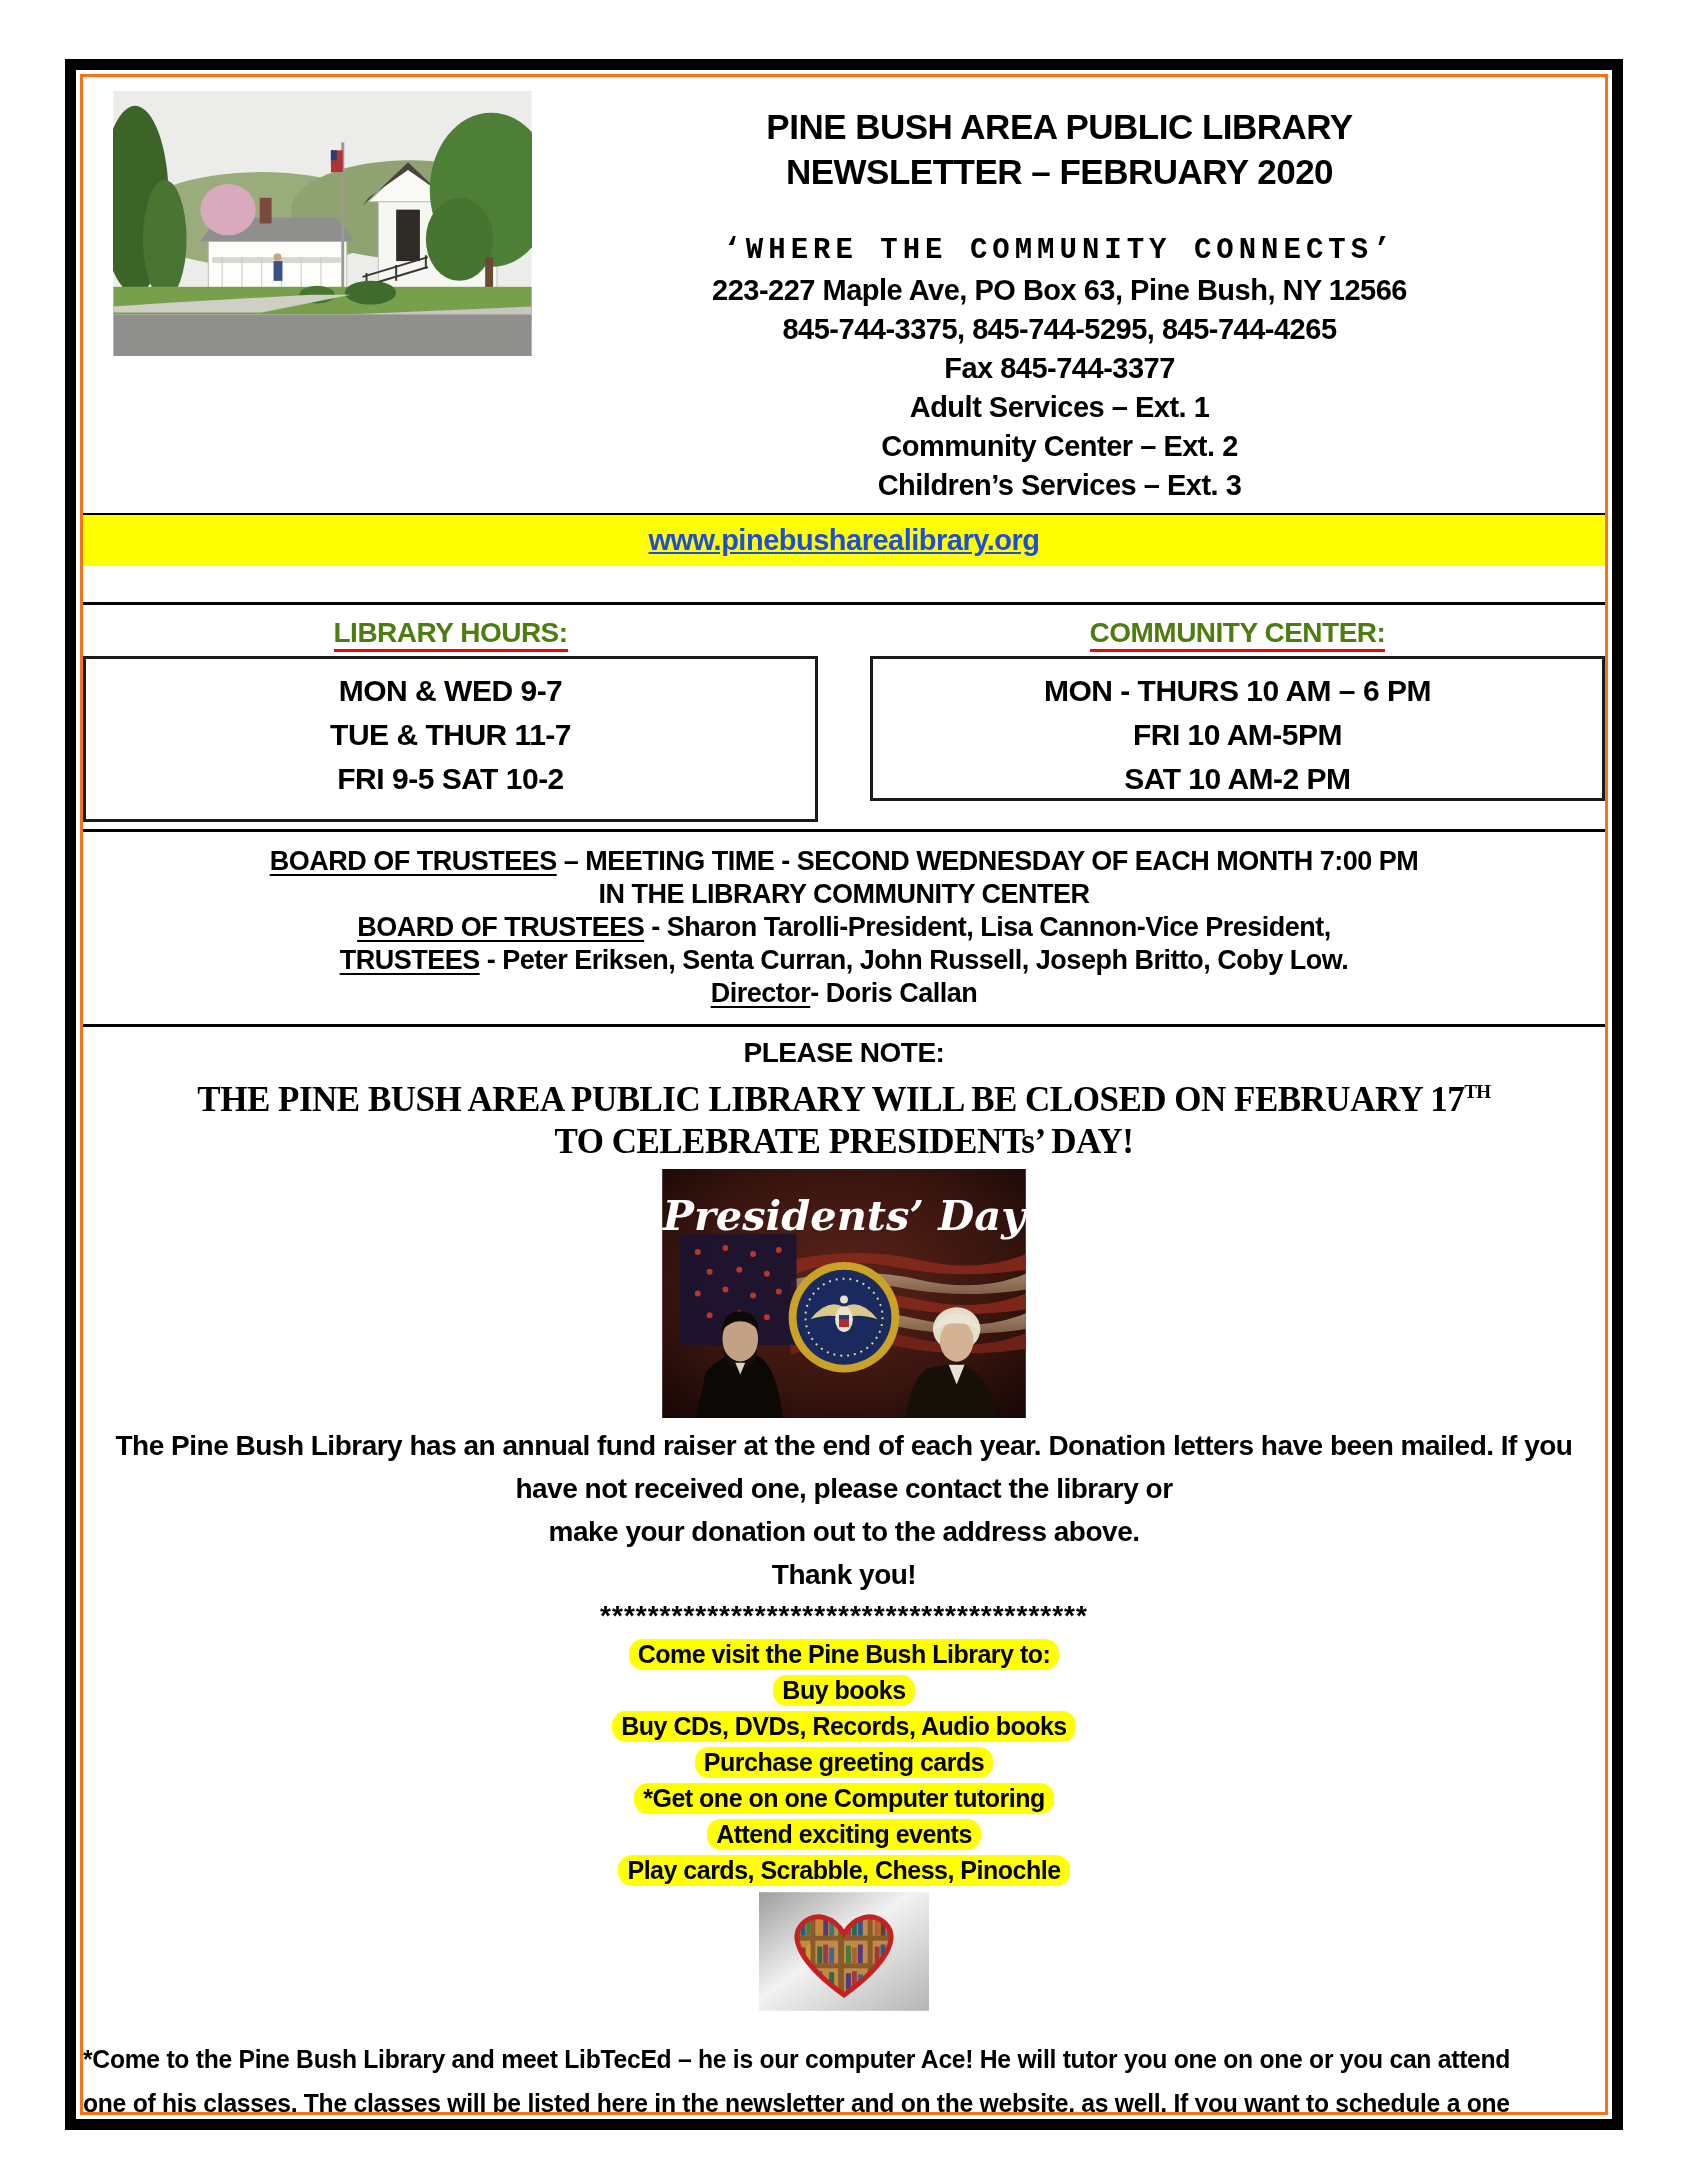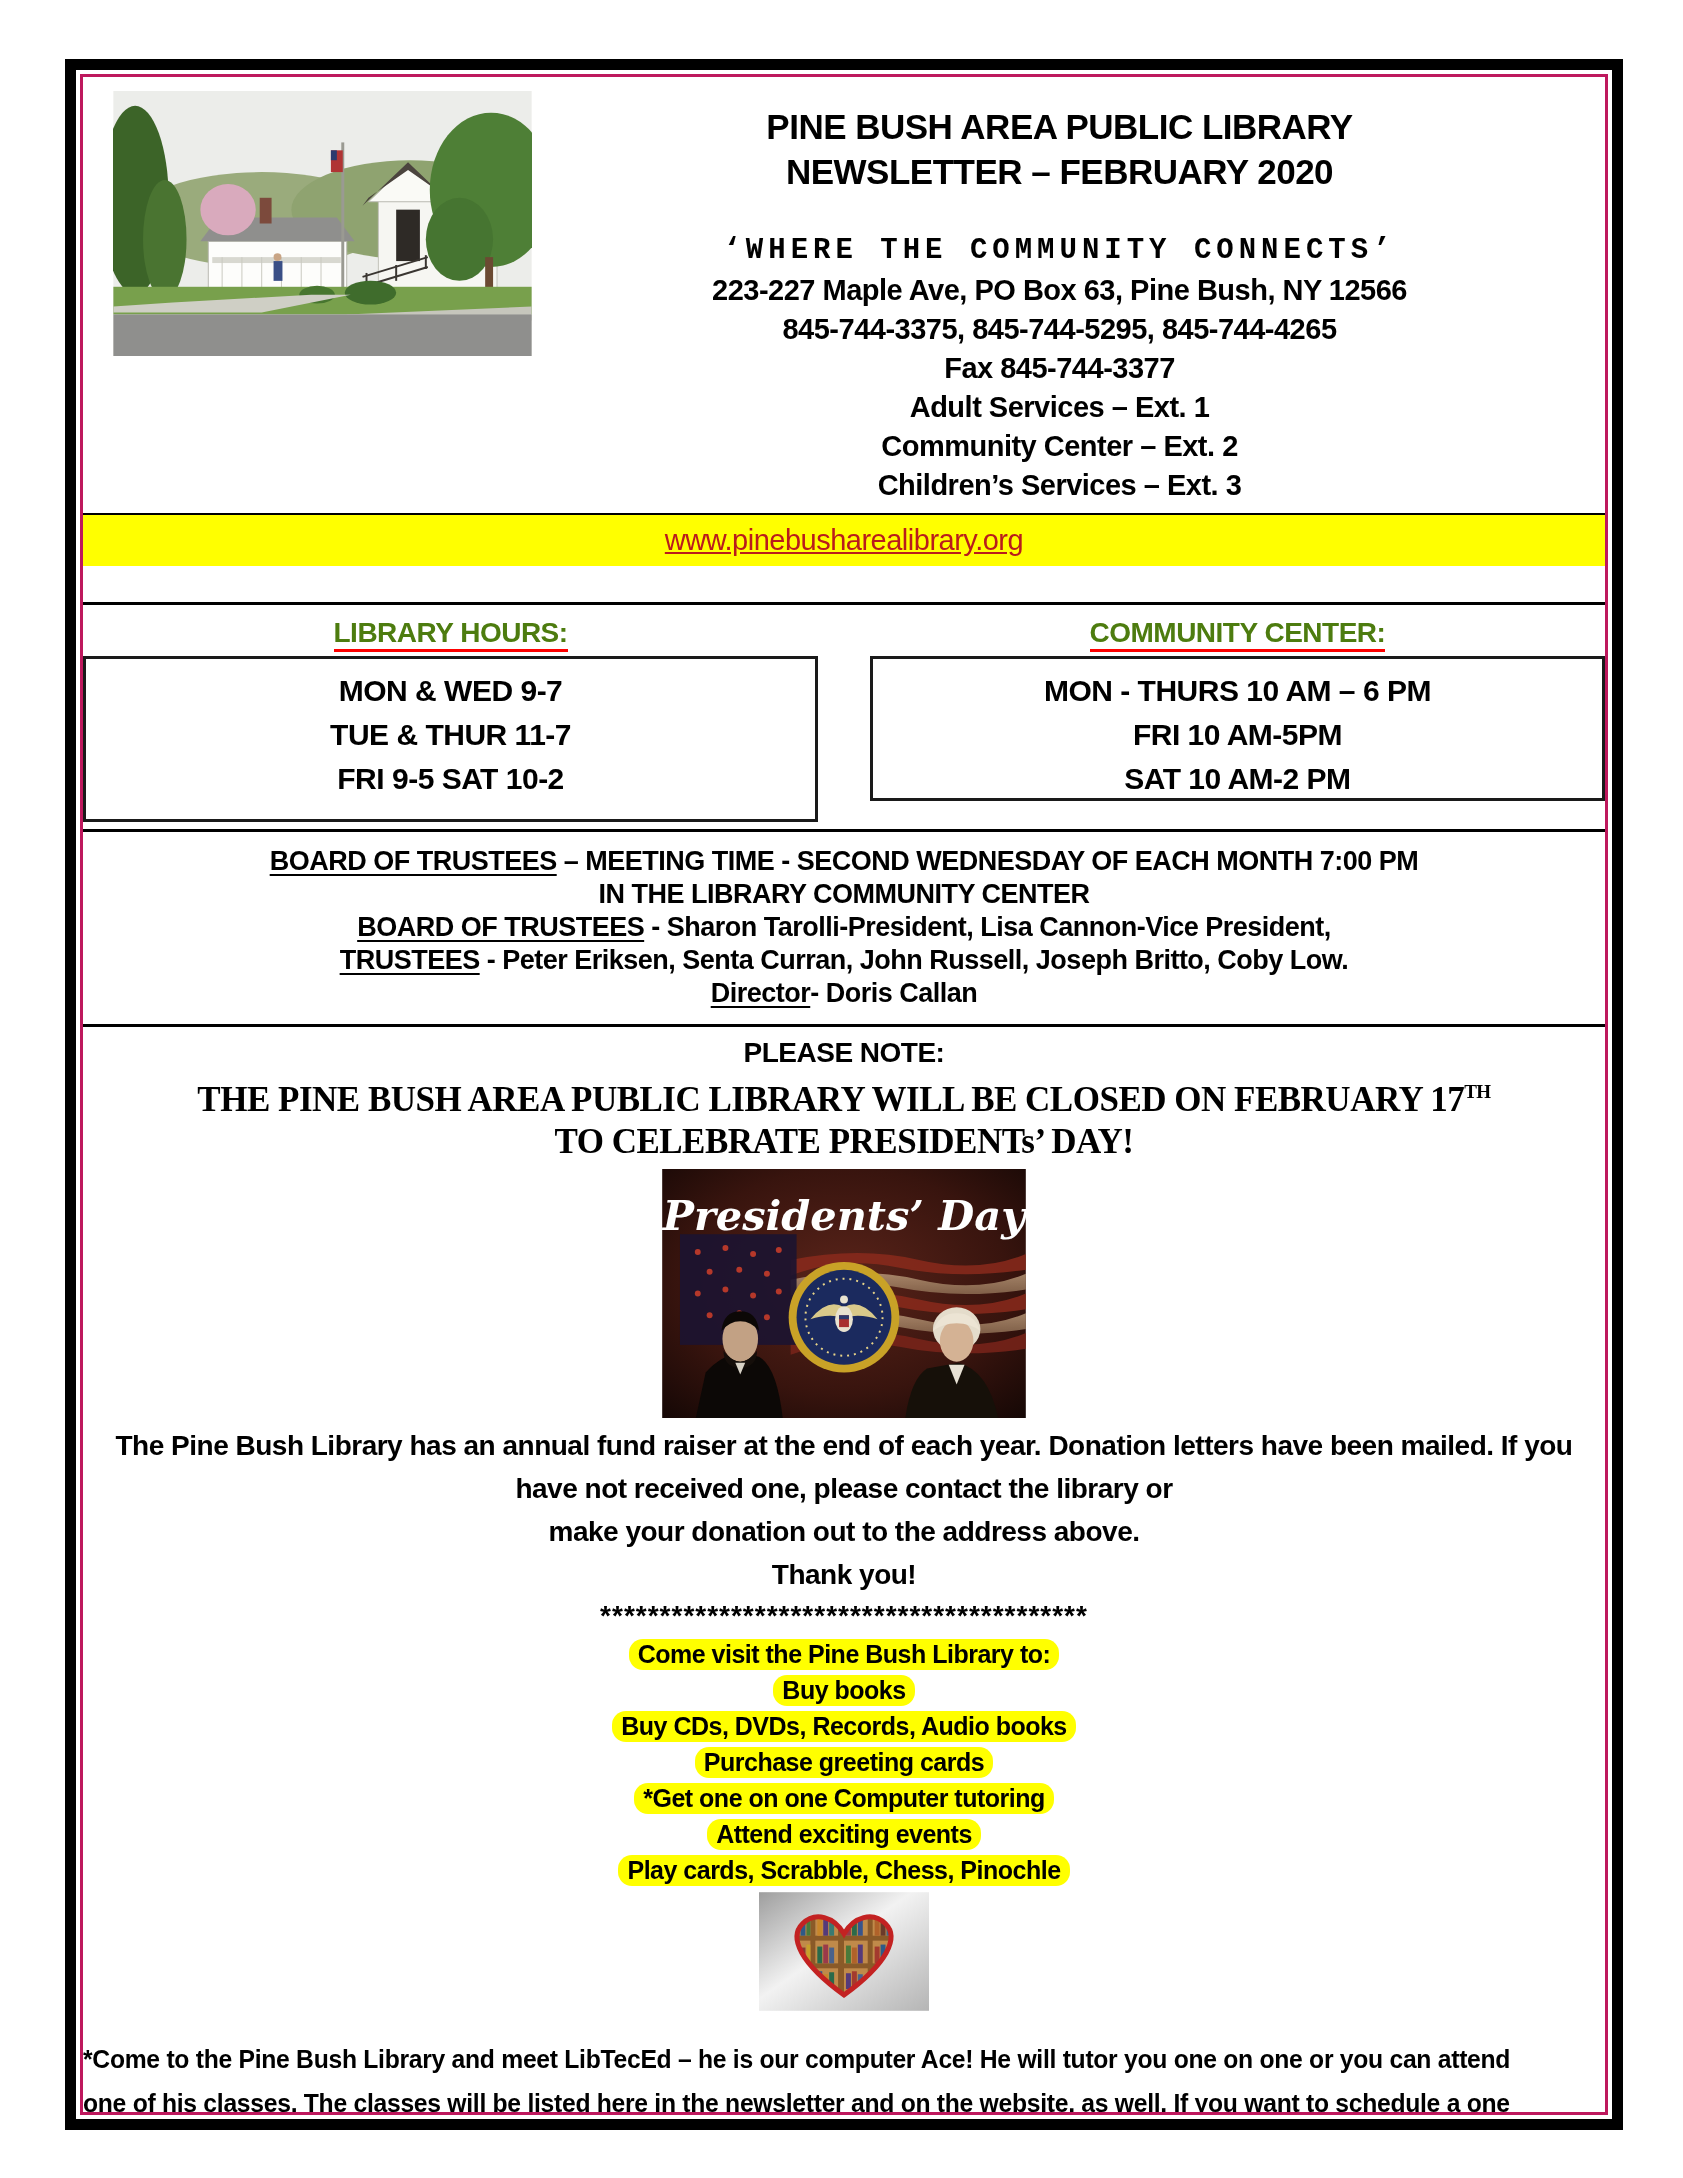--- a/index.html
+++ b/index.html
@@ -5,36 +5,36 @@
   html,body { margin:0; padding:0; }
   body {
     width:1683px; height:2178px; background:#ffffff; position:relative;
     font-family:"Liberation Sans", sans-serif; color:#000;
   }
   .doc-frame {
     position:absolute; left:65px; top:59px; width:1558px; height:2071px;
     border:11px solid #000; padding:4px; box-sizing:border-box; background:#fff;
   }
   .doc-inner {
-    border:3px solid #be185d; width:100%; height:100%; box-sizing:border-box;
+    border:3px solid #f97316; width:100%; height:100%; box-sizing:border-box;
     overflow:hidden; background:#fff;
   }
   
   .header { display:flex; padding:14px 18px 0 30px; }
   .photo-wrap { flex:none; width:419px; height:265px; }
   .photo-wrap svg { display:block; }
   .header-text { flex:1; text-align:center; padding-top:8px; letter-spacing:-0.5px; }
   .h-title    { font-size:35px; font-weight:bold; line-height:44px; margin-top:6px; }
   .h-subtitle { font-size:35px; font-weight:bold; line-height:46px; }
   .h-motto    { font-family:"Liberation Mono", monospace; font-weight:bold; font-size:29px; line-height:40px; letter-spacing:5px;margin-top:36px; }
   .h-line     { font-size:29px; font-weight:bold; line-height:39px; }
   
   .linkbox { border-top:2px solid #000; border-bottom:3px solid #000; margin-top:8px; }
   .link-strip { background:#FFFF00; height:51px; display:flex; align-items:center; justify-content:center; }
-  .site-link { color:#b91c1c; font-size:29px; font-weight:normal; text-decoration:underline; letter-spacing:-0.5px; cursor:pointer; }
+  .site-link { color:#1d4ed8; font-size:29px; font-weight:bold; text-decoration:underline; letter-spacing:-0.5px; cursor:pointer; }
   .link-gap { height:36px; background:#fff; }
   
   .hours { display:flex; justify-content:space-between; padding-top:8px; }
   .hcol { width:48.3%; }
   .hheading { text-align:center; font-size:28px; font-weight:bold; color:#4d7c0f; margin:4px 0 7px; letter-spacing:-0.5px; }
   .hheading span { border-bottom:3px solid #FF0000; padding-bottom:1px; }
   .hbox { border:3px solid #1a1a1a; text-align:center; font-size:30px; font-weight:bold; padding-top:10px; box-sizing:border-box; letter-spacing:-0.5px; }
   .hbox-left { height:166px; }
   .hbox-right { height:145px; }
   .hline { line-height:44px; }

